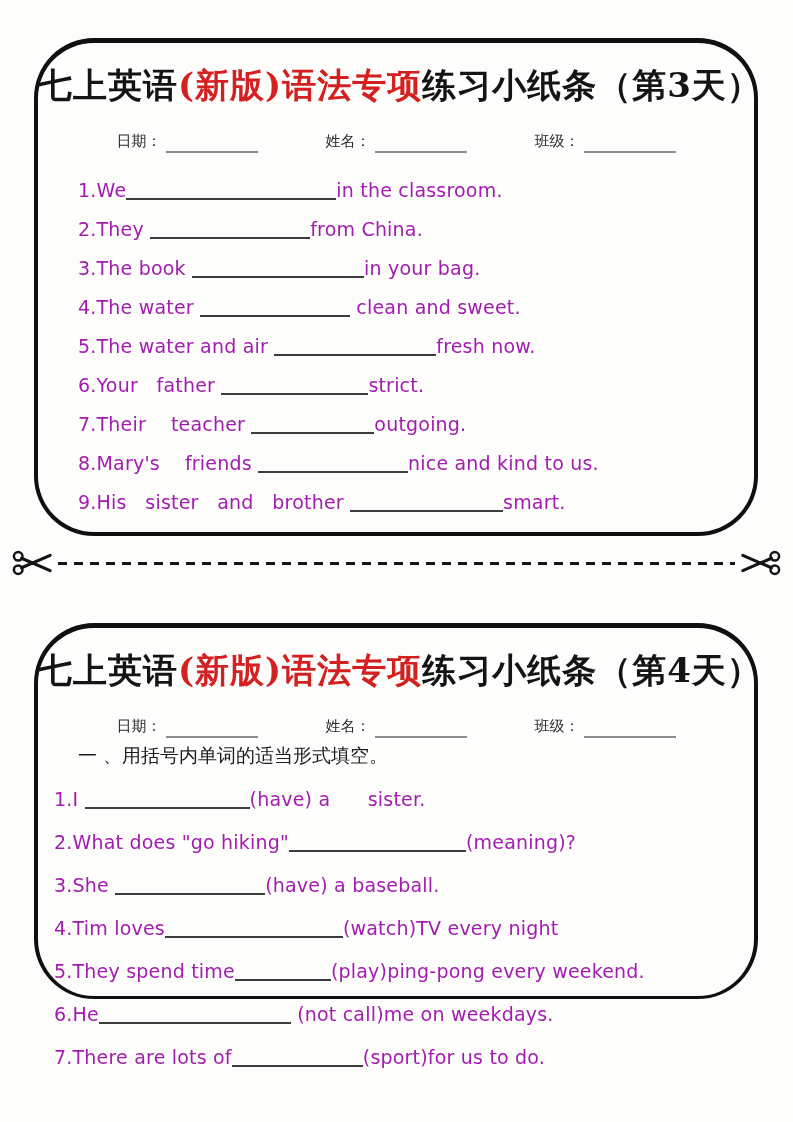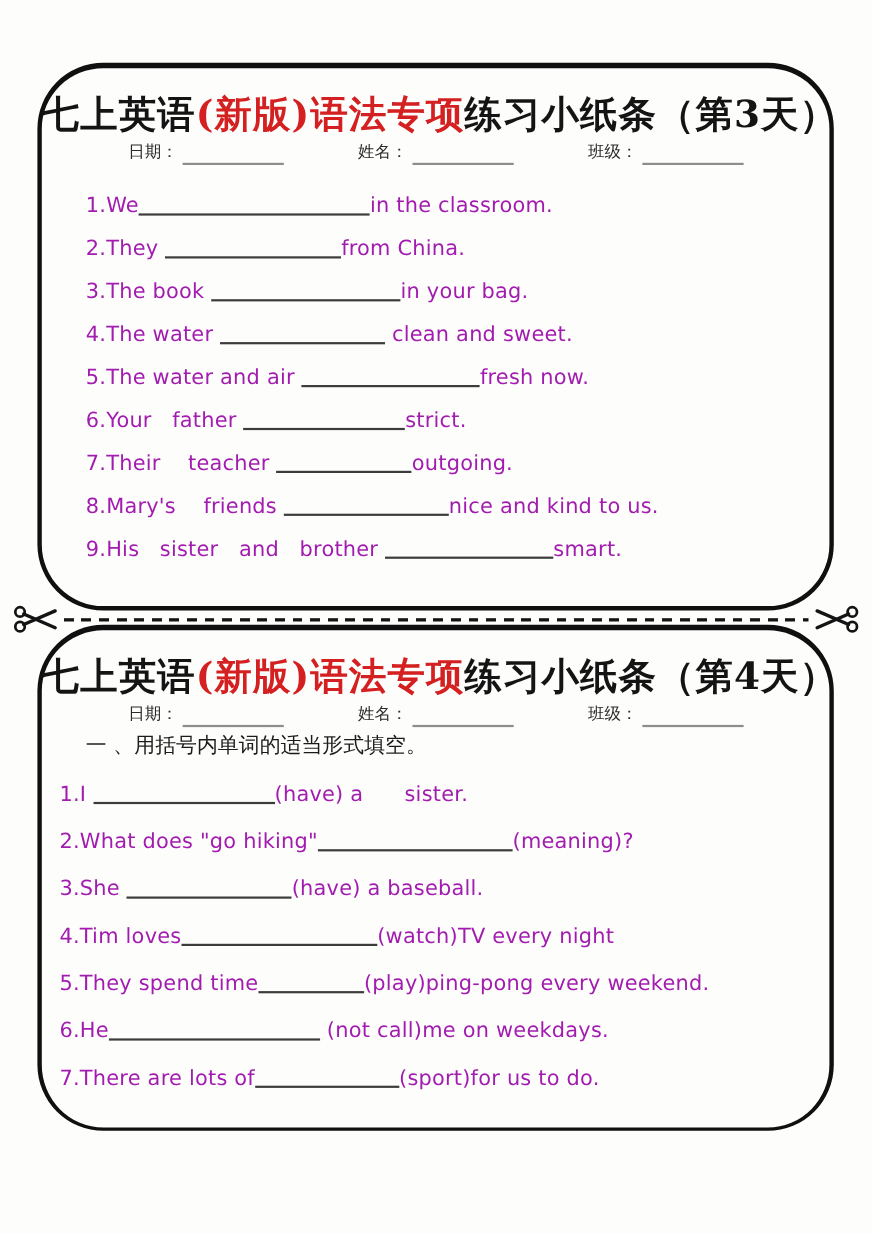--- a/index.html
+++ b/index.html
@@ -13,38 +13,38 @@
   }
 
   .card {
     position: absolute;
     left: 34px;
     width: 724px;
     border: 4px solid #101010;
     border-radius: 60px;
     background: transparent;
   }
-  .card.card1 { top: 57px;  height: 498px; border-top-width: 5px; }
-  .card.card2 { top: 568px; height: 460px; border-top-width: 5px; border-bottom-width: 3px; }
+  .card.card1 { top: 38px;  height: 498px; border-top-width: 5px; }
+  .card.card2 { top: 623px; height: 376px; border-top-width: 5px; border-bottom-width: 3px; }
 
   .title {
     margin-top: 22px;
     text-align: center;
     font-family: "DejaVu Serif", "Liberation Serif", serif;
     font-weight: bold;
     font-size: 34px;
     line-height: 1.2;
     letter-spacing: 1px;
     color: #141414;
     white-space: nowrap;
   }
   .title .red { color: #d42020; }
 
   .meta {
-    margin-top: 4px;
+    margin-top: 26px;
     display: flex;
     justify-content: center;
     gap: 68px;
     font-size: 15px;
     color: #2a2a2a;
     font-family: "DejaVu Serif", "Liberation Serif", serif;
   }
   .meta-field { display: inline-flex; align-items: flex-end; }
   .meta-blank {
     display: inline-block;

